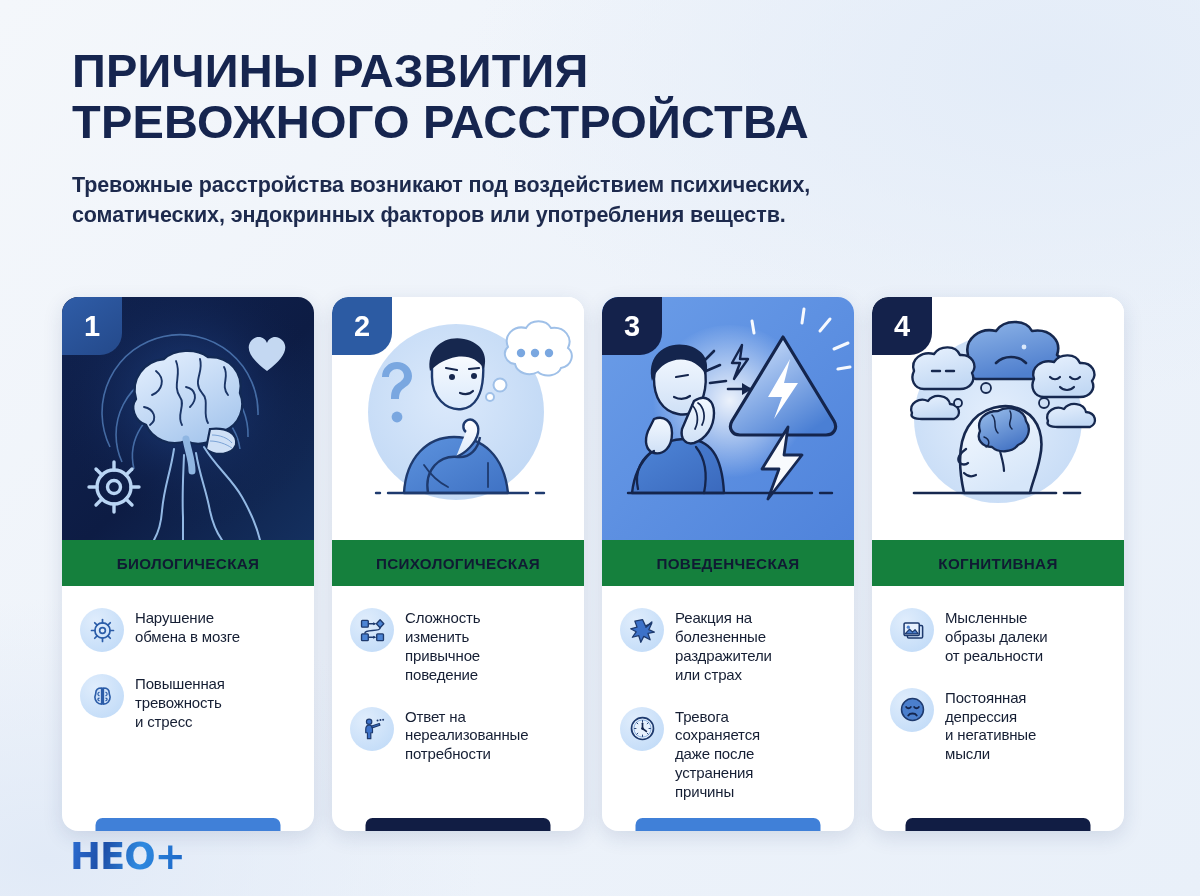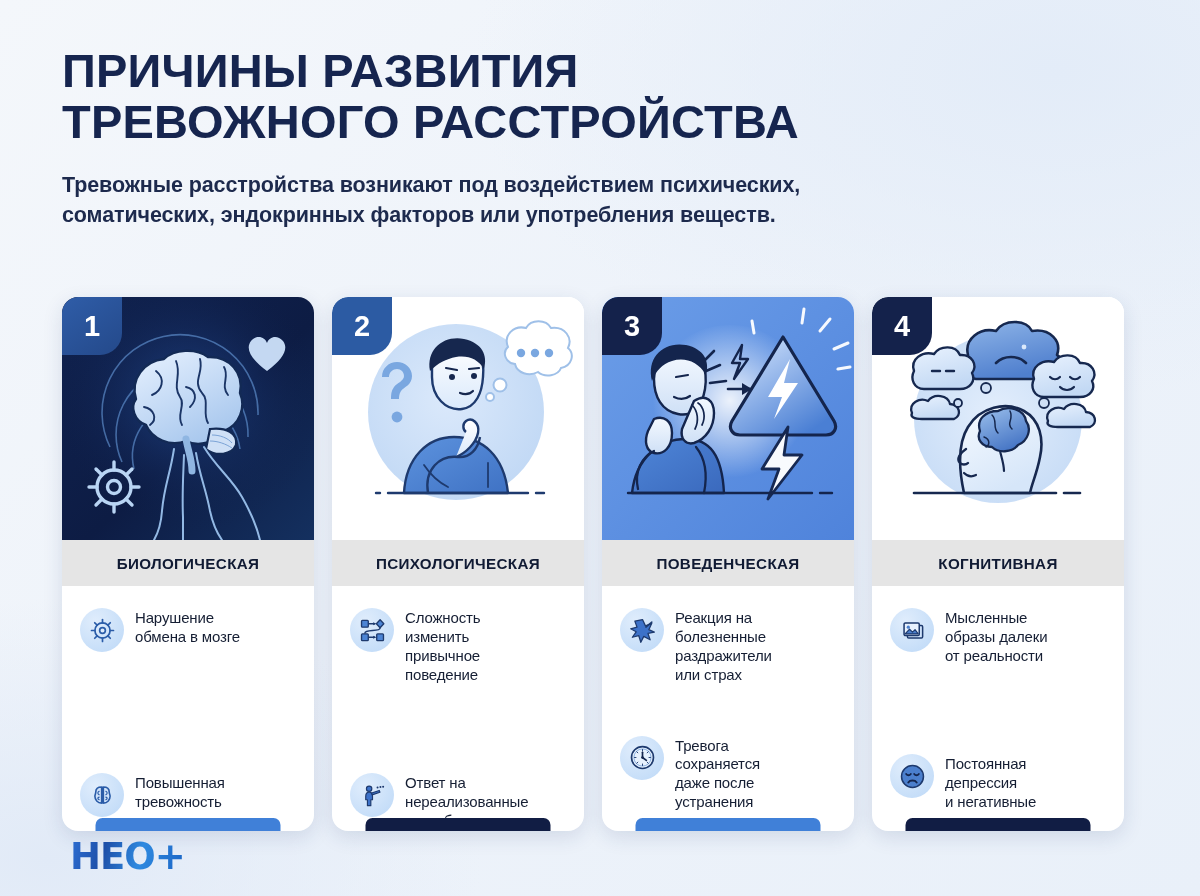--- a/index.html
+++ b/index.html
@@ -13,21 +13,21 @@
   body {
     font-family: "Liberation Sans", "DejaVu Sans", sans-serif;
     background:
       radial-gradient(ellipse 900px 500px at 88% 8%, #e3ecf8 0%, rgba(231,239,249,0) 65%),
       radial-gradient(ellipse 700px 420px at 4% 96%, #e1eaf7 0%, rgba(231,239,249,0) 62%),
       linear-gradient(135deg, #f4f7fb 0%, #eef3fa 45%, #e9f0f9 100%);
     position: relative;
   }
 
   
-  .header { padding: 46px 0 0 62px; }
+  .header { padding: 46px 0 0 49px; margin-left: 23px; }
 
   .title {
     font-size: 47px;
     font-weight: 700;
     line-height: 1.08;
     letter-spacing: 0.2px;
     color: #16254f;
     text-transform: uppercase;
     white-space: pre-line;
   }
@@ -85,39 +85,38 @@
     color: #ffffff;
     z-index: 4;
   }
   .badge.nav  { background: linear-gradient(145deg,#2f5da8 0%,#24498a 100%); }
   .badge.blue { background: #2c5ba3; }
   .badge.dark { background: #14224b; }
 
   
   .label {
     height: 46px;
-    background: #e5e5e5;
+    background: #15803d;
     display: flex;
     align-items: center;
     justify-content: center;
     font-size: 15.2px;
     font-weight: 700;
     letter-spacing: 0.35px;
     color: #101a33;
     text-transform: uppercase;
   }
 
   
   .bullets {
     flex: 1;
     padding: 22px 17px 0 18px;
     display: flex;
     flex-direction: column;
     gap: 22px;
-    justify-content: space-between;
   }
 
   .bullet { display: flex; gap: 11px; align-items: flex-start; }
 
   .bullet-icon {
     flex: 0 0 auto;
     width: 44px; height: 44px;
     border-radius: 50%;
     background: radial-gradient(circle at 35% 30%, #e0edfc 0%, #bcd8f7 100%);
     display: flex; align-items: center; justify-content: center;

